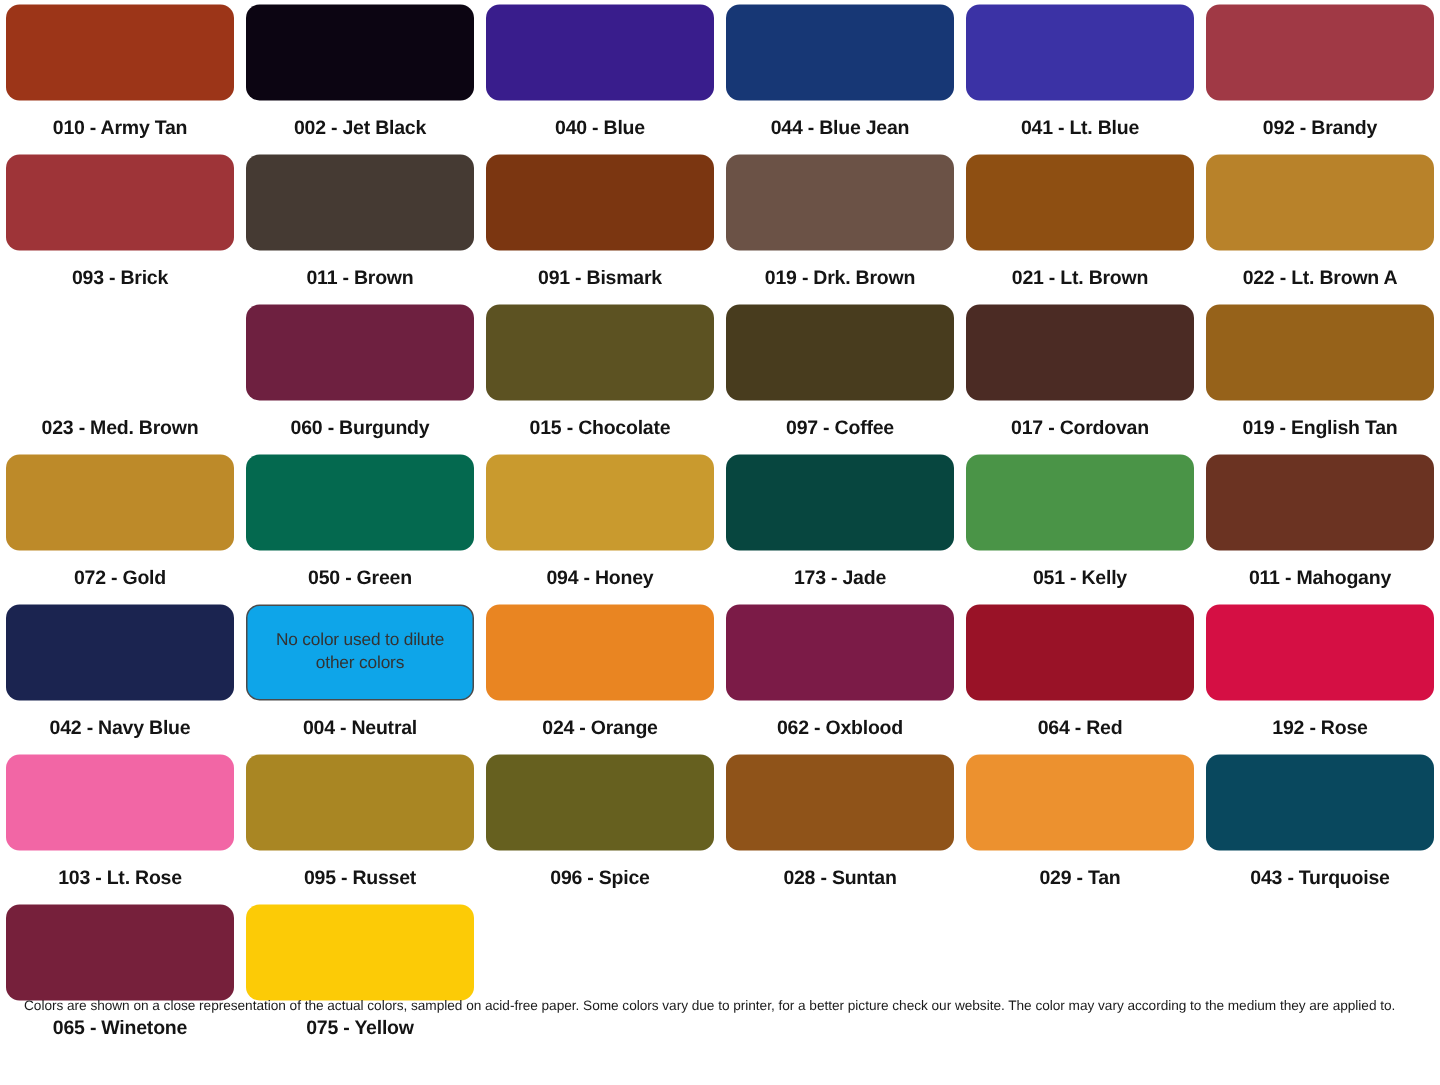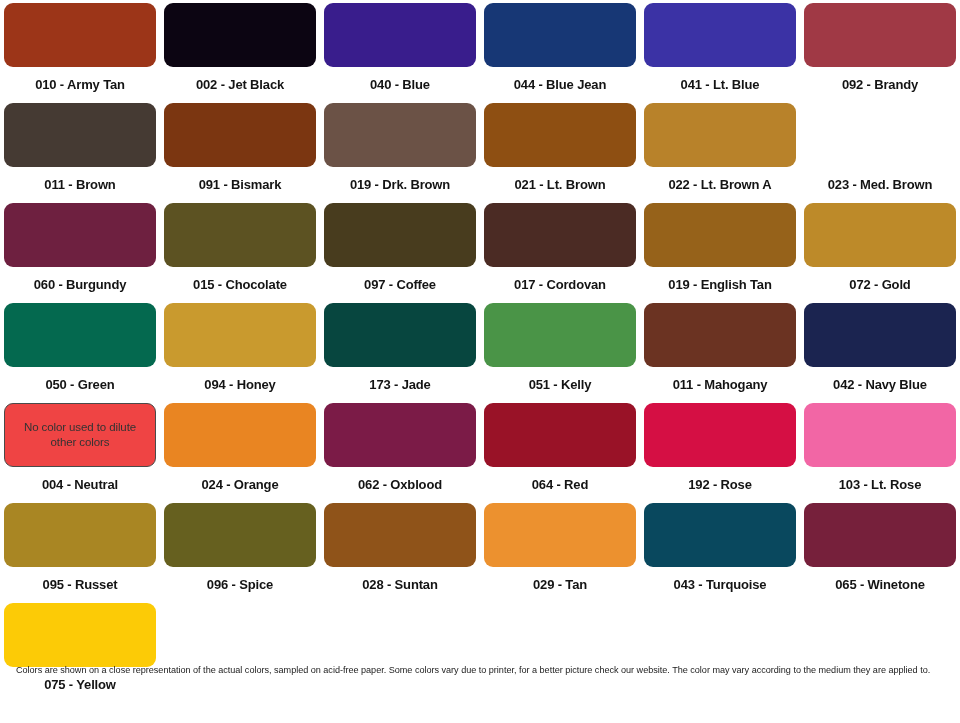--- a/index.html
+++ b/index.html
@@ -117,20 +117,24 @@
       </div>
       <div class="swatch-cell">
         <div class="swatch-chip" style="background: rgb(59, 50, 165);"></div>
         <div class="swatch-label">041 - Lt. Blue</div>
       </div>
       <div class="swatch-cell">
         <div class="swatch-chip" style="background: rgb(160, 57, 69);"></div>
         <div class="swatch-label">092 - Brandy</div>
       </div>
       <div class="swatch-cell">
+        <div class="swatch-chip" style="background: rgb(158, 52, 56);"></div>
+        <div class="swatch-label">093 - Brick</div>
+      </div>
+      <div class="swatch-cell">
         <div class="swatch-chip" style="background: rgb(69, 58, 51);"></div>
         <div class="swatch-label">011 - Brown</div>
       </div>
       <div class="swatch-cell">
         <div class="swatch-chip" style="background: rgb(123, 54, 17);"></div>
         <div class="swatch-label">091 - Bismark</div>
       </div>
       <div class="swatch-cell">
         <div class="swatch-chip" style="background: rgb(107, 82, 70);"></div>
         <div class="swatch-label">019 - Drk. Brown</div>
@@ -189,21 +193,21 @@
       </div>
       <div class="swatch-cell">
         <div class="swatch-chip" style="background: rgb(107, 51, 34);"></div>
         <div class="swatch-label">011 - Mahogany</div>
       </div>
       <div class="swatch-cell">
         <div class="swatch-chip" style="background: rgb(27, 36, 80);"></div>
         <div class="swatch-label">042 - Navy Blue</div>
       </div>
       <div class="swatch-cell">
-        <div class="swatch-chip neutral-chip" style="background: #ef4444;">
+        <div class="swatch-chip neutral-chip" style="background: #0ea5e9;">
           <div class="neutral-note">No color used to dilute other colors</div>
         </div>
         <div class="swatch-label">004 - Neutral</div>
       </div>
       <div class="swatch-cell">
         <div class="swatch-chip" style="background: rgb(233, 133, 34);"></div>
         <div class="swatch-label">024 - Orange</div>
       </div>
       <div class="swatch-cell">
         <div class="swatch-chip" style="background: rgb(123, 27, 71);"></div>

